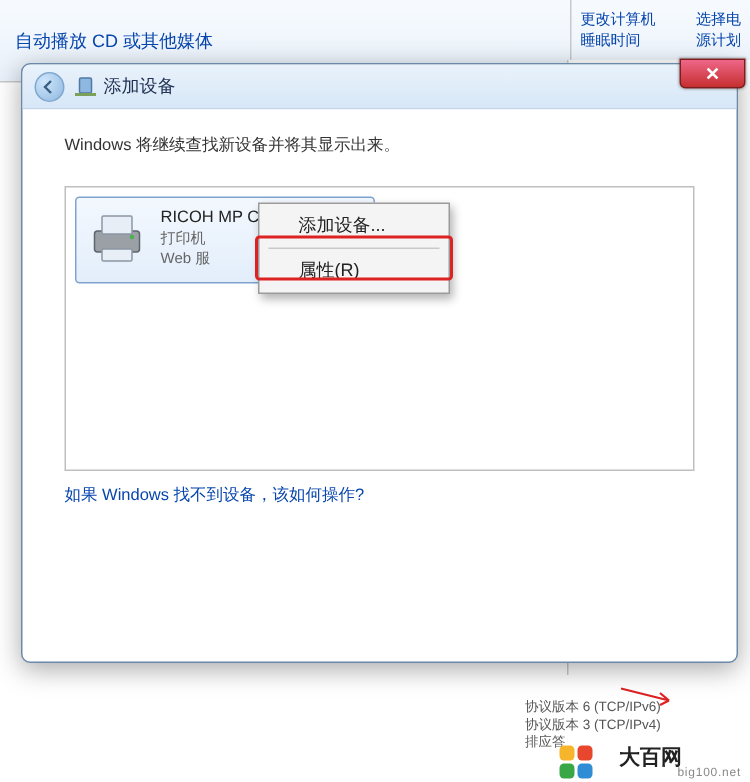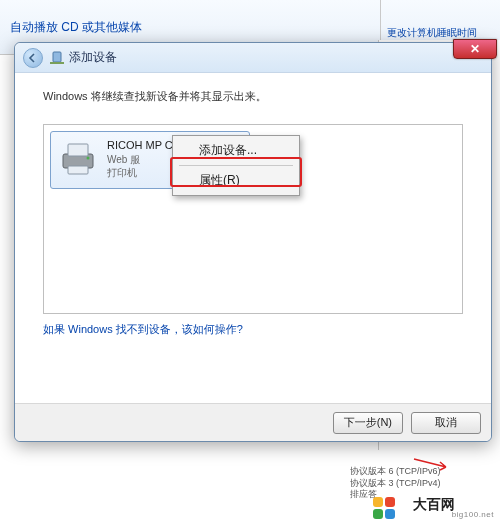--- a/index.html
+++ b/index.html
@@ -8,21 +8,21 @@
   .bg-top {
     position: absolute; top: 0; left: 0; right: 0; height: 55px;
     border-bottom: 1px solid #c9c9c9;
     background: linear-gradient(#f7fbff, #e9f1fa);
     padding-left: 10px;
     display: flex; align-items: center;
   }
   .bg-top span { color: #0645ad; }
   .bg-right {
     position: absolute; top: 0; right: 0; width: 120px; height: 40px;
-    display: flex; align-items: flex-end; gap: 23px; padding-left: 6px;
+    display: flex; align-items: center; gap: 23px; padding-left: 6px;
     border-left: 1px solid #c9c9c9;
     font-size: 10px; color: #0645ad;
   }
   .bg-right-panel {
     position: absolute; top: 40px; right: 0; width: 122px; height: 410px;
     border-left: 1px solid #c9c9c9; background: #fff;
   }
   .bg-bottom-right {
     position: absolute; right: 10px; bottom: 20px; width: 140px;
     font-size: 9px; color: #555; line-height: 1.3;
@@ -164,20 +164,21 @@
   .wm-text .t2 { font-size: 8px; color: #888; letter-spacing: .5px; margin-left: 39px; }
 </style>
 </head>
 <body>
 
 <div class="bg-top">
   <span>自动播放 CD 或其他媒体</span>
 </div>
 <div class="bg-right">
   <span>更改计算机睡眠时间</span>
+  <span>选择电源计划</span>
 </div>
 <div class="bg-right-panel"></div>
 
 <div class="bg-bottom-right">
   <div class="line">协议版本 6 (TCP/IPv6)</div>
   <div class="line">协议版本 3 (TCP/IPv4)</div>
   <div class="line">排应答</div>
 </div>
 <div class="arrow-mark">
   <svg viewBox="0 0 40 14">
@@ -212,40 +213,36 @@
         <span class="printer-icon">
           <svg width="42" height="42" viewBox="0 0 42 42">
             <rect x="6" y="16" width="30" height="14" rx="2" fill="#9aa0a6" stroke="#5f656b"></rect>
             <rect x="11" y="6" width="20" height="12" rx="1" fill="#e8eef5" stroke="#8a97a5"></rect>
             <rect x="11" y="28" width="20" height="8" rx="1" fill="#e8eef5" stroke="#8a97a5"></rect>
             <circle cx="31" cy="20" r="1.5" fill="#4caf50"></circle>
           </svg>
         </span>
         <div class="device-text">
           <div class="dn">RICOH MP C3503</div>
+          <div class="sub">打印机</div>
           <div class="sub">Web 服</div>
-          <div class="sub">打印机</div>
         </div>
       </div>
 
       <div class="context-menu">
         <div class="cm-item">添加设备...</div>
         <div class="cm-sep"></div>
         <div class="cm-item">属性(R)</div>
       </div>
       <div class="red-mark"></div>
     </div>
 
     <a href="#" class="helplink">如果 Windows 找不到设备，该如何操作?</a>
   </div>
 
-  <div class="footer">
-    <div class="btn">下一步(N)</div>
-    <div class="btn">取消</div>
-  </div>
 </div>
 
 <div class="watermark">
   <div class="wm-dots">
     <div class="wm-dot" style="background:#f7b52c"></div>
     <div class="wm-dot" style="background:#e8462d"></div>
     <div class="wm-dot" style="background:#3aa746"></div>
     <div class="wm-dot" style="background:#2f8dd6"></div>
   </div>
   <div class="wm-text">

